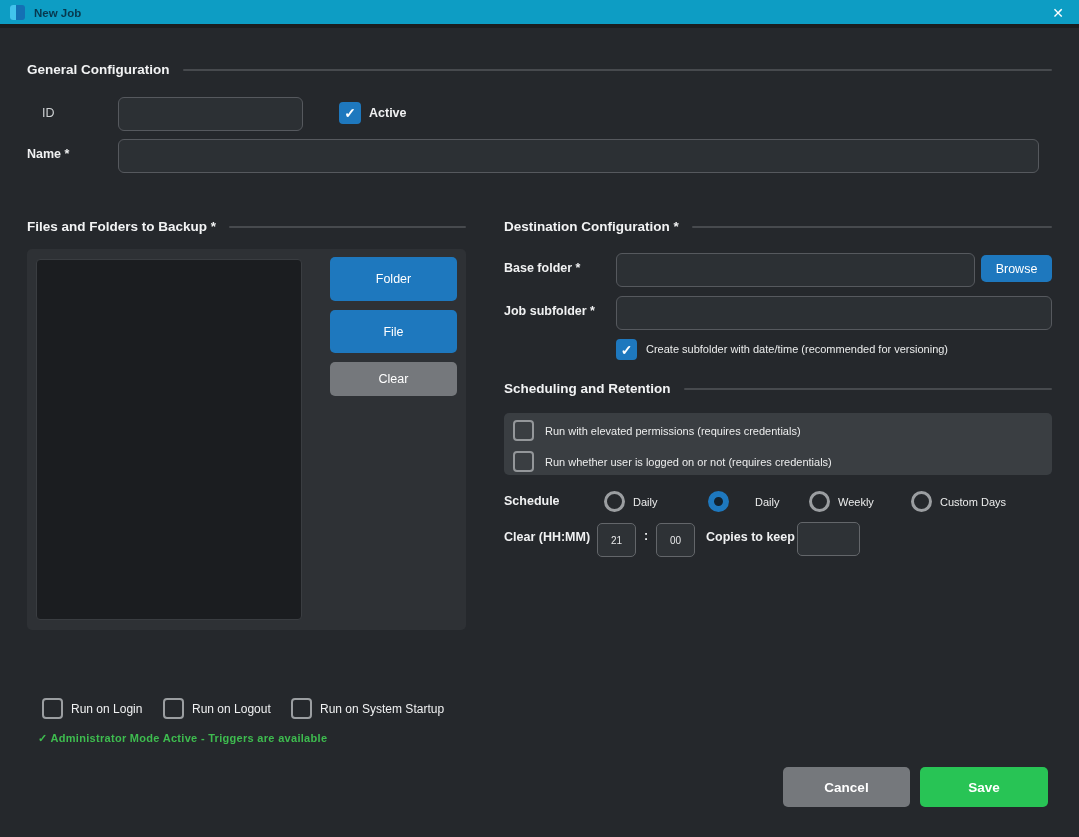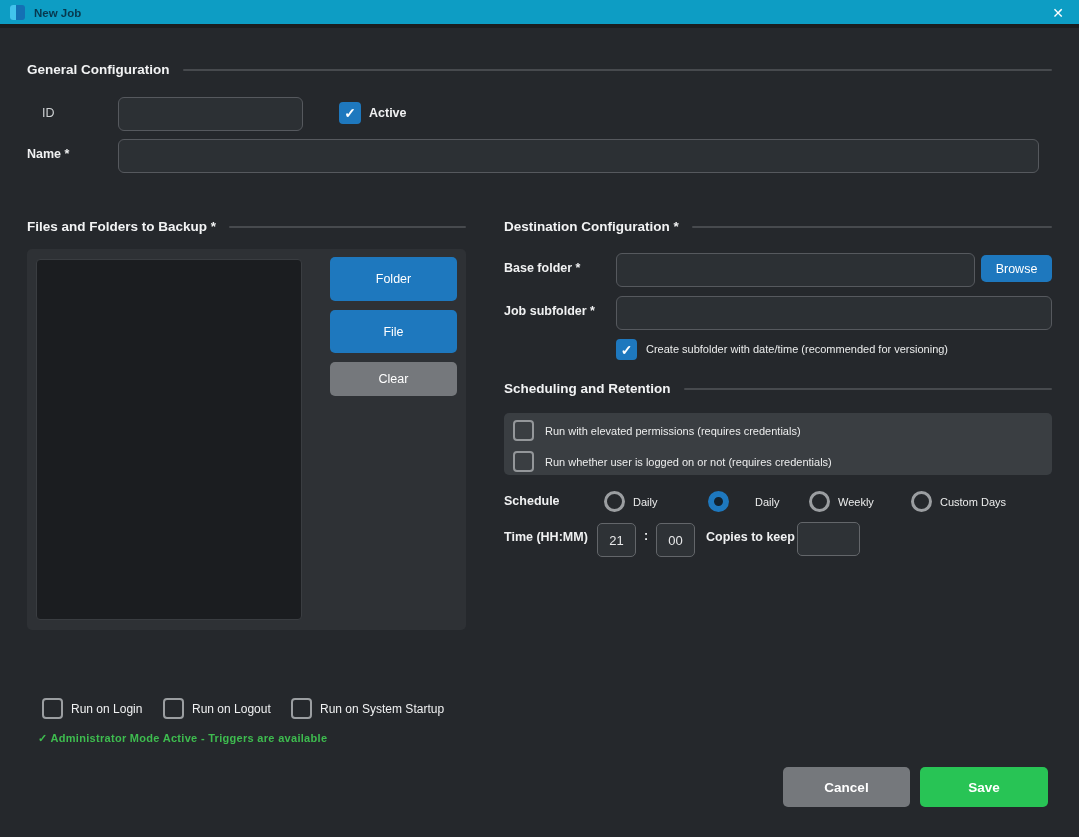--- a/index.html
+++ b/index.html
@@ -33,21 +33,21 @@
     position: absolute; left: 0; top: 24px; width: 1079px; height: 4px; background: #1b1d1f;
   }
   
   .sec-header { position: absolute; display: flex; align-items: center; }
   .sec-header .txt { font-size: 13.5px; font-weight: bold; color: #f2f3f4; white-space: nowrap; }
   .sec-header .rule { flex: 1; height: 2px; background: #474a4e; margin-left: 13px; border-radius: 1px; }
   .lbl { position: absolute; font-size: 12.5px; color: #f0f1f2; font-weight: bold; white-space: nowrap; }
   .lbl.plain { font-weight: normal; color: #cdd0d2; }
   .inp {
     position: absolute; background: #2c3034; border: 1.5px solid #56595e;
-    border-radius: 6px; color: #e8e9ea; font-size: 13px; padding: 16px 8px;
+    border-radius: 6px; color: #e8e9ea; font-size: 10px; padding: 16px 8px;
     font-family: "Liberation Sans", sans-serif; outline: none;
   }
   .inp.small { text-align: center; background: #2e3236; border-color: #63666a; border-radius: 5px; }
   .btn {
     position: absolute; border: none; border-radius: 5px; color: #ffffff;
     font-size: 12.5px; font-weight: normal; font-family: "Liberation Sans", sans-serif;
     display: flex; align-items: center; justify-content: center; cursor: pointer;
   }
   .btn.blue { background: #1e78be; }
   .btn.gray { background: #75787c; }
@@ -133,21 +133,21 @@
   <div class="lbl" style="left:504px; top:494px;">Schedule</div>
   <div class="radio" style="left:604px; top:491px;"></div>
   <div class="small-lbl" style="left:633px; top:496px;">Daily</div>
   <div class="radio selected" style="left:708px; top:491px;"></div>
   <div class="small-lbl" style="left:737px; top:496px;margin-left:18px;">Daily</div>
   <div class="radio" style="left:809px; top:491px;"></div>
   <div class="small-lbl" style="left:838px; top:496px;">Weekly</div>
   <div class="radio" style="left:911px; top:491px;"></div>
   <div class="small-lbl" style="left:940px; top:496px;">Custom Days</div>
 
-  <div class="lbl" style="left:504px; top:530px;">Time (HH:MM)</div>
+  <div class="lbl" style="left:504px; top:530px;">Clear (HH:MM)</div>
   <input class="inp small" style="left: 597px; top: 523px; width: 39px; height: 28px;" value="21">
   <div class="lbl" style="left:644px; top:529px;">:</div>
   <input class="inp small" style="left: 656px; top: 523px; width: 39px; height: 28px;" value="00">
   <div class="lbl" style="left:706px; top:530px;">Copies to keep</div>
   <input class="inp small" style="left: 797px; top: 522px; width: 63px; height: 30px;" value="">
 
   <div class="checkbox" style="left:42px; top:698px;"></div>
   <div class="lbl" style="left:71px; top:702px; font-weight:normal; font-size:12px;">Run on Login</div>
   <div class="checkbox" style="left:163px; top:698px;"></div>
   <div class="lbl" style="left:192px; top:702px; font-weight:normal; font-size:12px;">Run on Logout</div>

